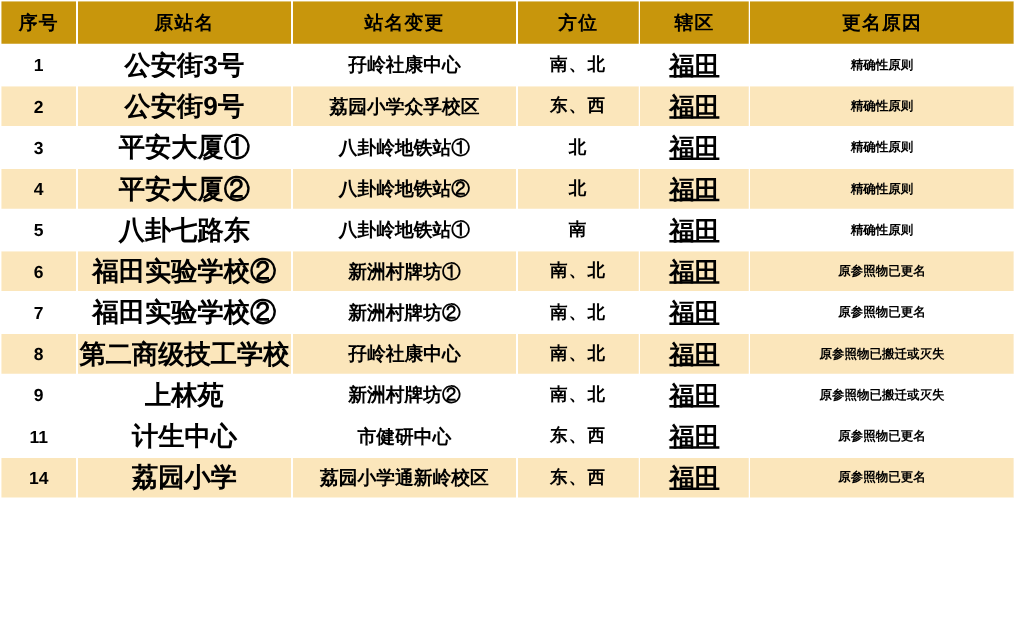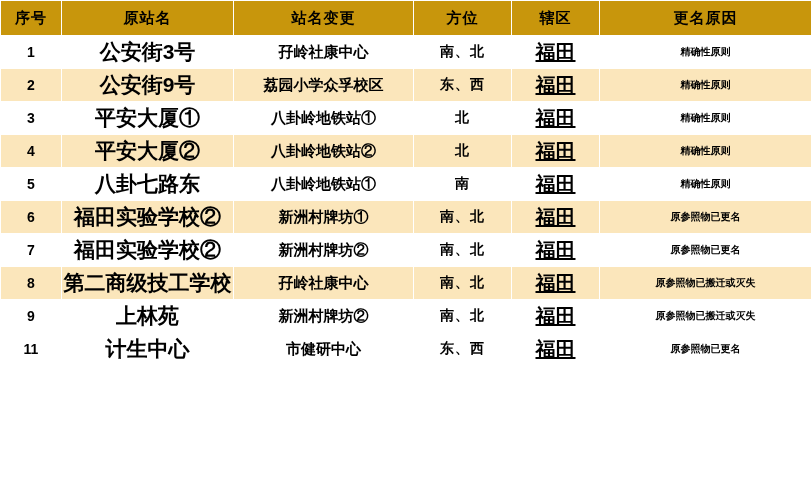--- a/index.html
+++ b/index.html
@@ -158,14 +158,22 @@
       <td class="c5">原参照物已搬迁或灭失</td>
     </tr>
     <tr class="row-odd">
       <td class="c0">11</td>
       <td class="c1">计生中心</td>
       <td class="c2">市健研中心</td>
       <td class="c3">东、西</td>
       <td class="c4">福田</td>
       <td class="c5">原参照物已更名</td>
     </tr>
+    <tr class="row-even">
+      <td class="c0">14</td>
+      <td class="c1">荔园小学</td>
+      <td class="c2">荔园小学通新岭校区</td>
+      <td class="c3">东、西</td>
+      <td class="c4">福田</td>
+      <td class="c5">原参照物已更名</td>
+    </tr>
   </tbody>
 </table>
 
 </body></html>

